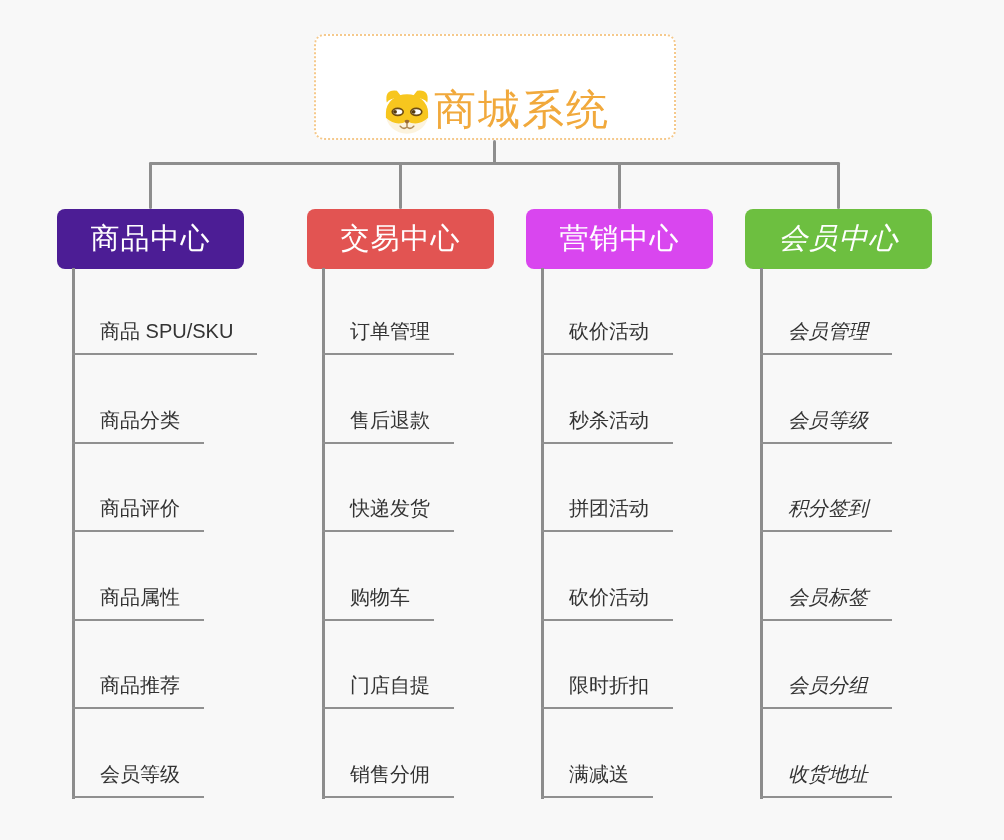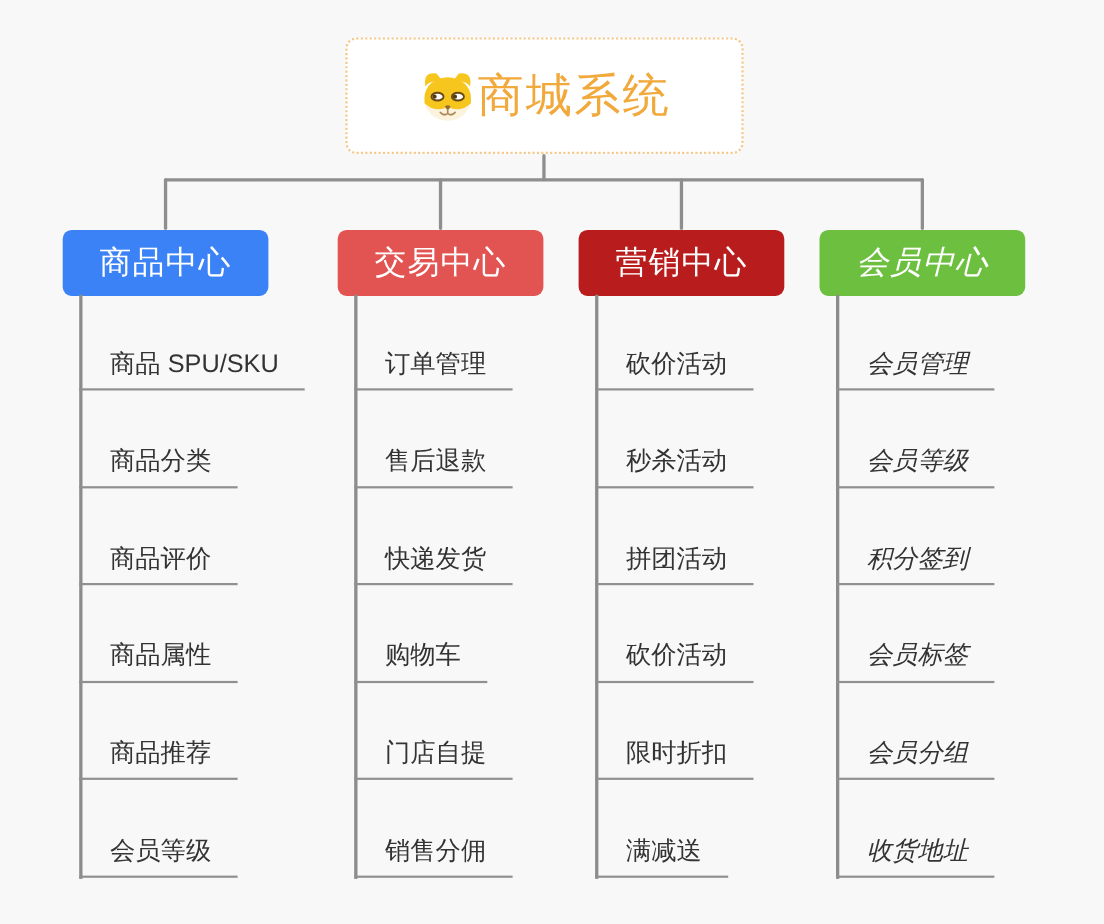--- a/index.html
+++ b/index.html
@@ -5,21 +5,21 @@
   html,body{margin:0;padding:0;}
   body{
     width:1004px;height:840px;position:relative;overflow:hidden;
     background:#f8f8f8;
     font-family:"Liberation Sans","DejaVu Sans",sans-serif;
   }
   
   .root-node{
     position:absolute;left:314px;top:34px;width:362px;height:106px;
     background:#ffffff;border:2px dotted #f5c98c;border-radius:10px;
-    box-sizing:border-box;display:flex;align-items:center;justify-content:center;
+    box-sizing:border-box;display:flex;align-items:flex-end;justify-content:center;
   }
   .root-label{font-size:42px;color:#f1a93c;letter-spacing:2px;white-space:nowrap;}
   .root-icon{width:54px;height:54px;flex:0 0 auto;}
   
   .conn{position:absolute;background:#8e8e8e;border-radius:2px;}
   .conn-root-stem{left:493px;top:140px;width:3px;height:24px;}
   .conn-hbar{left:149px;top:162px;width:691px;height:3px;}
   .conn-drop{top:162px;width:3px;height:47px;}
   .drop0{left:149px;} .drop1{left:399px;} .drop2{left:618px;} .drop3{left:837px;}
   
@@ -29,21 +29,21 @@
     height:60px;border-radius:8px;display:flex;align-items:center;justify-content:center;
     color:#ffffff;font-size:29px;letter-spacing:1px;white-space:nowrap;
   }
   .trunk{position:absolute;left:15px;top:59px;width:3px;height:531px;background:#8c8c8c;}
   .leaves{position:absolute;left:0;top:59px;}
   .leaf{height:88.6px;display:flex;align-items:flex-end;}
   .leaf:first-child{height:87px;}
   .leaf-label{
     display:inline-block;margin-left:15px;padding:0 24px 10px 28px;
     border-bottom:2px solid #909090;
-    font-size:23px;line-height:1.15;color:#333333;white-space:nowrap;
+    font-size:20px;line-height:1.15;color:#333333;white-space:nowrap;
   }
 </style>
 </head>
 <body>
 
 <div>
 
   <div class="root-node">
     <svg class="root-icon" viewBox="0 0 64 64" aria-hidden="true">
       <path d="M8,22 Q5,6 20,8 L27,17 Q13,15 8,22 Z" fill="#f7c61e"></path>
@@ -61,21 +61,21 @@
   </div>
 
   <div class="conn conn-root-stem"></div>
   <div class="conn conn-hbar"></div>
   <div class="conn conn-drop drop0"></div>
   <div class="conn conn-drop drop1"></div>
   <div class="conn conn-drop drop2"></div>
   <div class="conn conn-drop drop3"></div>
 
   <div class="branch b0">
-    <div class="branch-header" style="background: #3b82f6;">商品中心</div>
+    <div class="branch-header" style="background: #4c1d95;">商品中心</div>
     <div class="trunk"></div>
     <div class="leaves">
       <div class="leaf">
           <span class="leaf-label">商品 SPU/SKU</span>
         </div>
       <div class="leaf">
           <span class="leaf-label">商品分类</span>
         </div>
       <div class="leaf">
           <span class="leaf-label">商品评价</span>
@@ -111,21 +111,21 @@
       <div class="leaf">
           <span class="leaf-label">门店自提</span>
         </div>
       <div class="leaf">
           <span class="leaf-label">销售分佣</span>
         </div>
     </div>
   </div>
 
   <div class="branch b2">
-    <div class="branch-header" style="background: #b91c1c;">营销中心</div>
+    <div class="branch-header" style="background: #d946ef;">营销中心</div>
     <div class="trunk"></div>
     <div class="leaves">
       <div class="leaf">
           <span class="leaf-label">砍价活动</span>
         </div>
       <div class="leaf">
           <span class="leaf-label">秒杀活动</span>
         </div>
       <div class="leaf">
           <span class="leaf-label">拼团活动</span>

